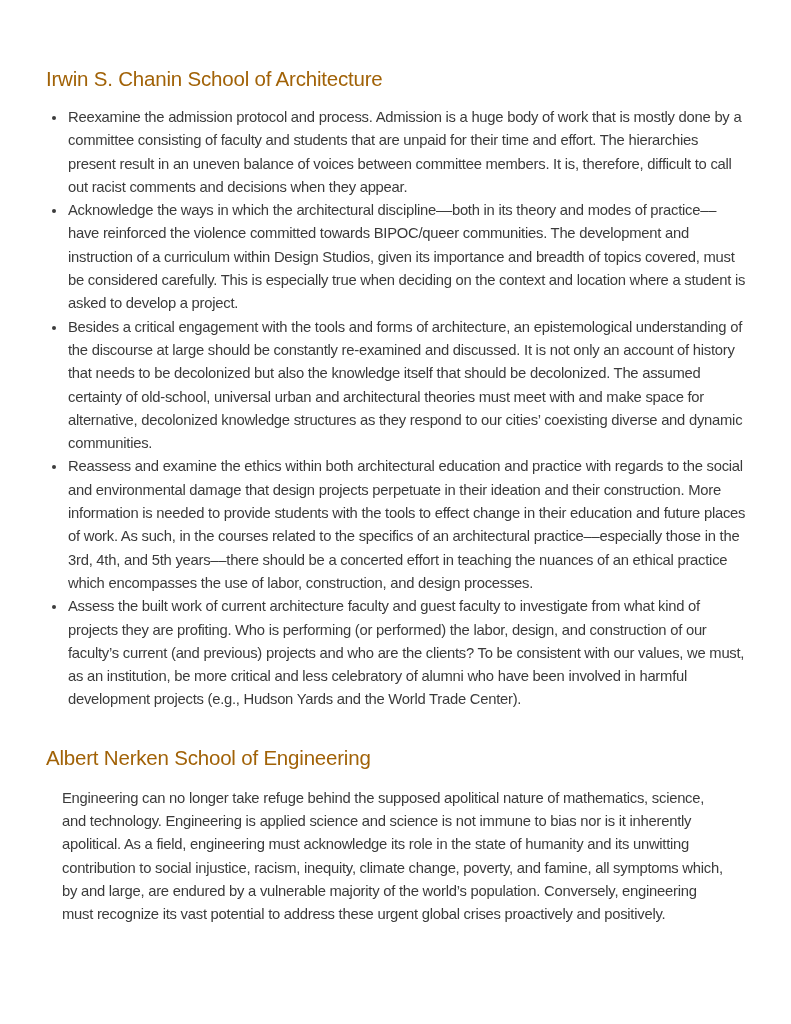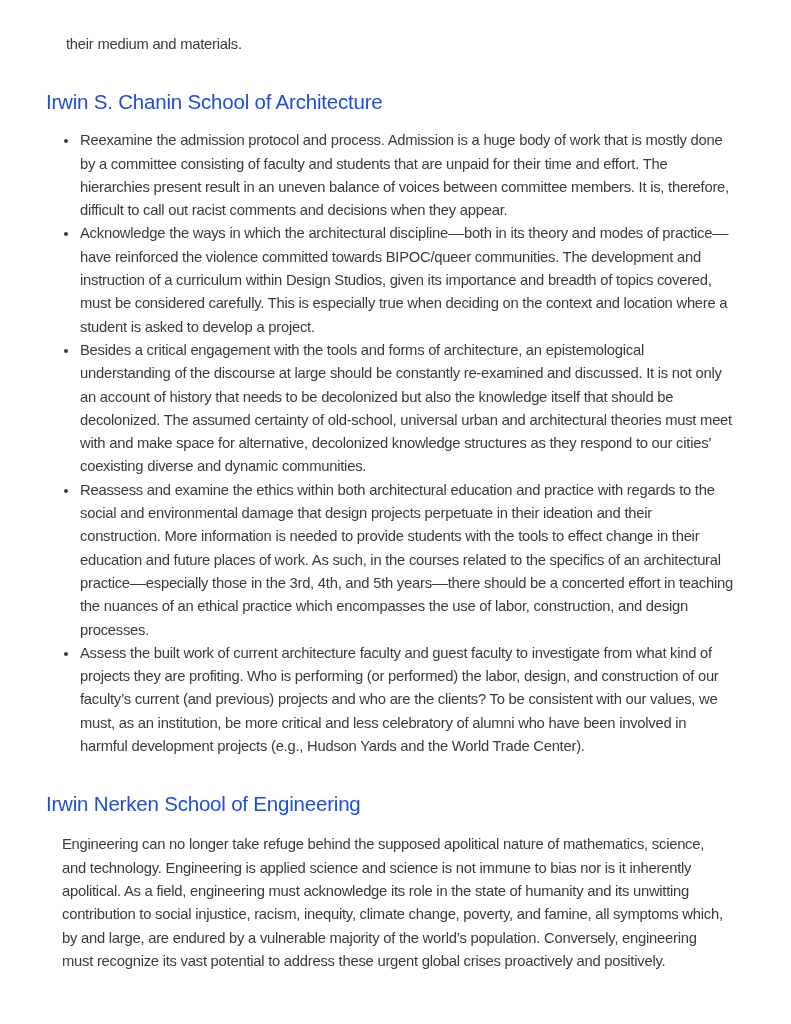--- a/index.html
+++ b/index.html
@@ -31,52 +31,51 @@
     text-align: left;
     hyphens: auto;
     -webkit-hyphens: auto;
   }
   .fragment {
     margin: 0 0 0 20px;
   }
   h2 {
     font-size: 20.5px;
     font-weight: 400;
-    color: #1d4ed8;
+    color: #a16207;
     letter-spacing: -0.2px;
     line-height: 27px;
     margin: 32px 0 14px 0;
   }
   ul {
-    margin: 12px;
+    margin: 0;
     padding: 0 0 0 21px;
     list-style: disc outside;
   }
   li {
     margin: 0;
     padding-left: 1px;
   }
   .body-par {
     margin: 16px;
   }
 </style>
 </head>
 <body>
 
 <div class="page">
 
-  <p class="fragment">their medium and materials.</p>
 
   <h2>Irwin S. Chanin School of Architecture</h2>
 
   <ul>
     <li>Reexamine the admission protocol and process. Admission is a huge body of work that is mostly done by a committee consisting of faculty and students that are unpaid for their time and effort. The hierarchies present result in an uneven balance of voices between committee members. It is, therefore, difficult to call out racist comments and decisions when they appear.</li>
     <li>Acknowledge the ways in which the architectural discipline––both in its theory and modes of practice––have reinforced the violence committed towards BIPOC/queer communities. The development and instruction of a curriculum within Design Studios, given its importance and breadth of topics covered, must be considered carefully. This is especially true when deciding on the context and location where a student is asked to develop a project.</li>
     <li>Besides a critical engagement with the tools and forms of architecture, an epistemological understanding of the discourse at large should be constantly re-examined and discussed. It is not only an account of history that needs to be decolonized but also the knowledge itself that should be decolonized. The assumed certainty of old-school, universal urban and architectural theories must meet with and make space for alternative, decolonized knowledge structures as they respond to our cities’ coexisting diverse and dynamic communities.</li>
     <li>Reassess and examine the ethics within both architectural education and practice with regards to the social and environmental damage that design projects perpetuate in their ideation and their construction. More information is needed to provide students with the tools to effect change in their education and future places of work. As such, in the courses related to the specifics of an architectural practice––especially those in the 3rd, 4th, and 5th years––there should be a concerted effort in teaching the nuances of an ethical practice which encompasses the use of labor, construction, and design processes.</li>
     <li>Assess the built work of current architecture faculty and guest faculty to investigate from what kind of projects they are profiting. Who is performing (or performed) the labor, design, and construction of our faculty’s current (and previous) projects and who are the clients? To be consistent with our values, we must, as an institution, be more critical and less celebratory of alumni who have been involved in harmful development projects (e.g., Hudson Yards and the World Trade Center).</li>
   </ul>
 
-  <h2>Irwin Nerken School of Engineering</h2>
+  <h2>Albert Nerken School of Engineering</h2>
 
   <p class="body-par">Engineering can no longer take refuge behind the supposed apolitical nature of mathematics, science, and technology. Engineering is applied science and science is not immune to bias nor is it inherently apolitical. As a field, engineering must acknowledge its role in the state of humanity and its unwitting contribution to social injustice, racism, inequity, climate change, poverty, and famine, all symptoms which, by and large, are endured by a vulnerable majority of the world’s population. Conversely, engineering must recognize its vast potential to address these urgent global crises proactively and positively.</p>
 
 </div>
 
 </body></html>

